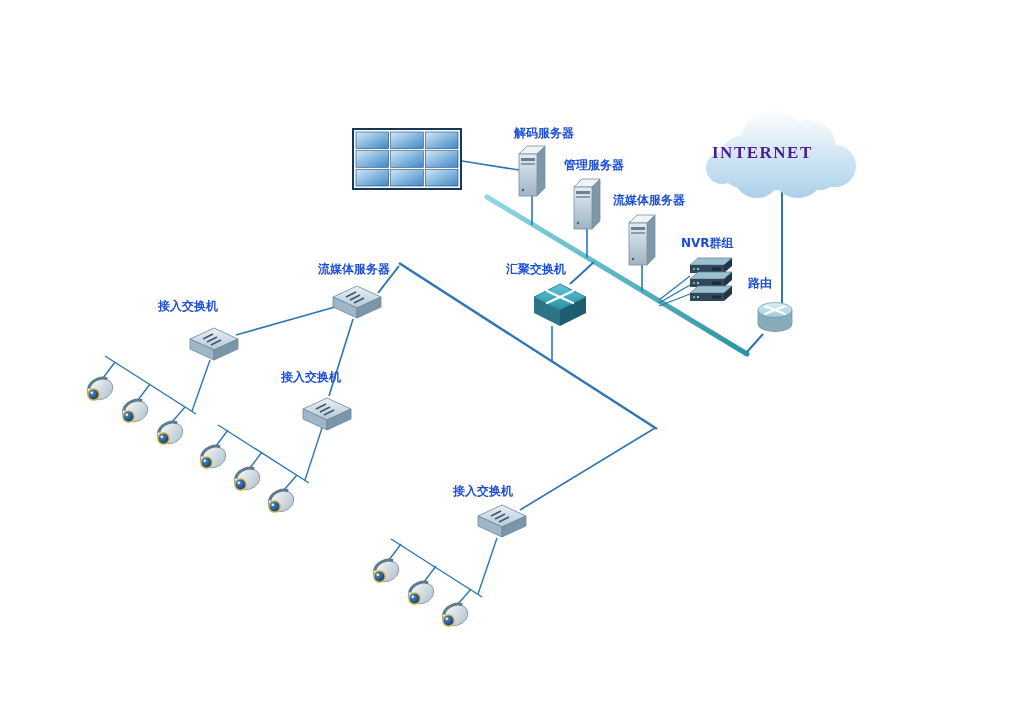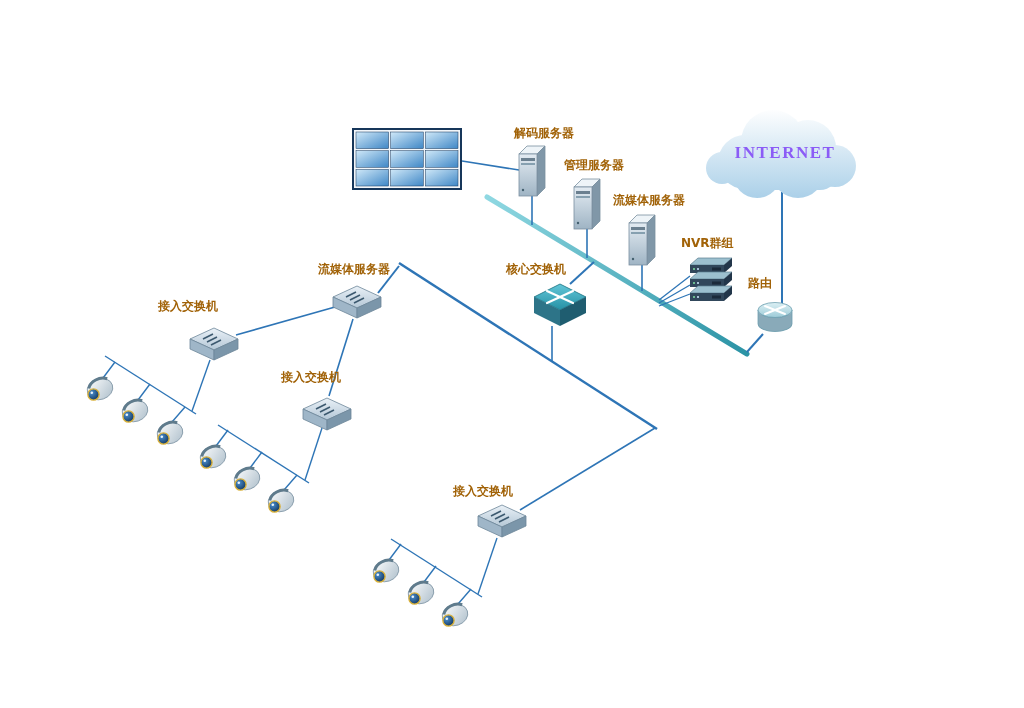--- a/index.html
+++ b/index.html
@@ -1,22 +1,22 @@
 <!DOCTYPE html>
 <html><head>
 <meta charset="utf-8">
 <style>
   html,body{margin:0;padding:0;background:#fff;}
   #stage{position:relative;width:1024px;height:708px;background:#ffffff;overflow:hidden;
          font-family:"DejaVu Sans",sans-serif;}
   #net-svg{position:absolute;left:0;top:0;}
-  .lbl{position:absolute;font:bold 12px "DejaVu Sans",sans-serif;color:#a16207;
+  .lbl{position:absolute;font:bold 12px "DejaVu Sans",sans-serif;color:#1d4ed8;
        white-space:nowrap;line-height:14px;}
   .lbl.internet{font-family:"Liberation Serif",serif;font-size:17px;font-weight:bold;
-       color:#8b5cf6;letter-spacing:1.5px;text-align:center;}
+       color:#4c1d95;letter-spacing:1.5px;text-align:left;}
 </style>
 </head>
 <body>
 
 <div id="stage">
 
 <svg id="net-svg" width="1024" height="708" viewBox="0 0 1024 708">
   <defs>
     <linearGradient id="gCloud" gradientUnits="userSpaceOnUse" x1="0" y1="108" x2="0" y2="200">
       <stop offset="0" stop-color="#ffffff"></stop>
@@ -211,18 +211,18 @@
 </svg>
 
 <div class="lbl internet" style="left:712px;top:146px;width:146px">INTERNET</div>
 
 <div class="lbl" style="left:514px;top:126px">解码服务器</div>
 <div class="lbl" style="left:564px;top:158px">管理服务器</div>
 <div class="lbl" style="left:613px;top:193px">流媒体服务器</div>
 <div class="lbl" style="left:681px;top:236px">NVR群组</div>
 <div class="lbl" style="left:748px;top:276px">路由</div>
 <div class="lbl" style="left:318px;top:262px">流媒体服务器</div>
-<div class="lbl" style="left:506px;top:262px">核心交换机</div>
+<div class="lbl" style="left:506px;top:262px">汇聚交换机</div>
 <div class="lbl" style="left:158px;top:299px">接入交换机</div>
 <div class="lbl" style="left:281px;top:370px">接入交换机</div>
 <div class="lbl" style="left:453px;top:484px">接入交换机</div>
 
 </div>
 
 </body></html>

